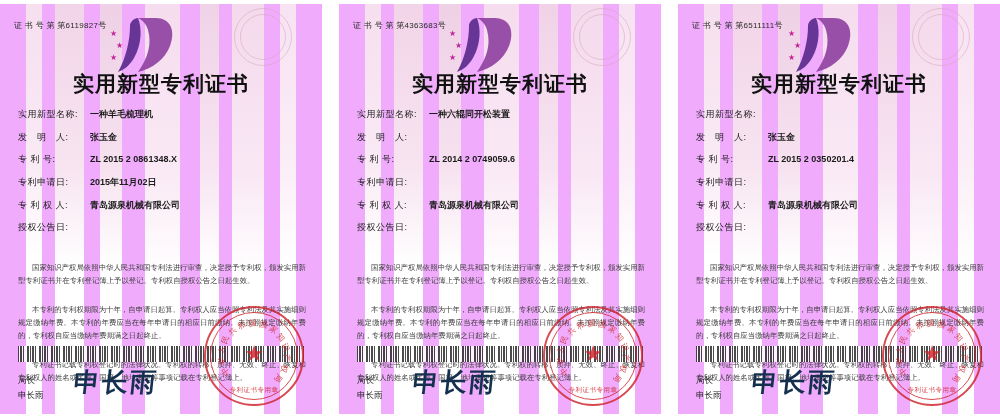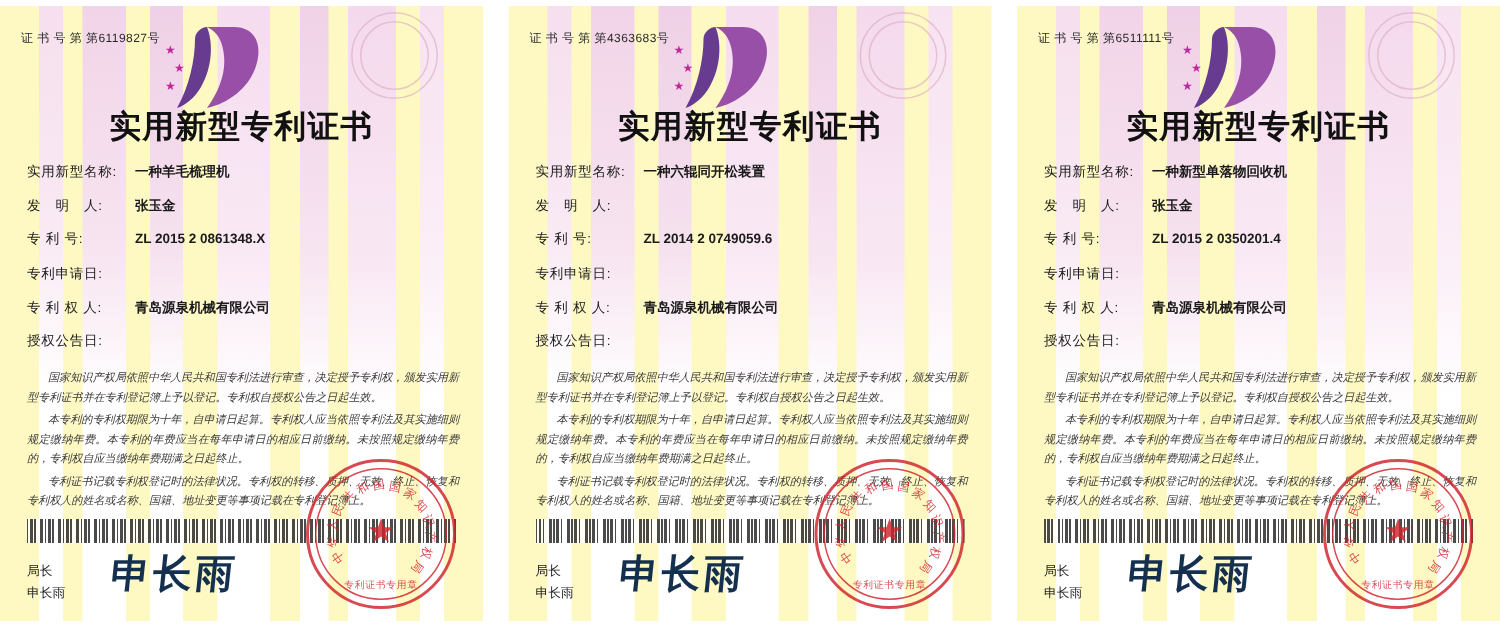--- a/index.html
+++ b/index.html
@@ -18,21 +18,21 @@
     flex-direction: row;
     width: 1000px;
     height: 418px;
     align-items: flex-start;
     justify-content: space-between;
   }
   .cert {
     position: relative;
     width: 322px;
     height: 410px;
-    background: #fef9c3;
+    background: #f0abfc;
     overflow: hidden;
     flex: 0 0 auto;
     margin-top: 4px;
   }
   
   .band-wrap {
     position: absolute;
     left: 0;
     top: 0;
     width: 100%;
@@ -131,23 +131,22 @@
     position: absolute;
     left: 18px;
     top: 242px;
     width: 288px;
     font-size: 7.4px;
     line-height: 1.75;
     color: #3b3b3b;
     text-align: justify;
   }
   .body-text p {
-    margin: 0 0 2px 0;
+    margin: 16px 0 2px 0;
     text-indent: 14px;
-    font-style: italic;
   }
 
   .barcode {
     position: absolute;
     left: 18px;
     bottom: 52px;
     width: 286px;
     height: 16px;
     background:
       repeating-linear-gradient(to right,
@@ -274,20 +273,21 @@
       <div class="field">
         <span class="flabel">发　明　人:</span>
         <span class="fvalue">张玉金</span>
       </div>
       <div class="field">
         <span class="flabel">专 利 号:</span>
         <span class="fvalue">ZL 2015 2 0861348.X</span>
       </div>
       <div class="field">
         <span class="flabel">专利申请日:</span>
+        <span class="fvalue">2015年11月02日</span>
       </div>
       <div class="field">
         <span class="flabel">专 利 权 人:</span>
         <span class="fvalue">青岛源泉机械有限公司</span>
       </div>
       <div class="field">
         <span class="flabel">授权公告日:</span>
       </div>
     </div>
 
@@ -449,21 +449,20 @@
           <text x="2" y="46" font-size="8">★</text>
         </g>
       </svg>
     </div>
 
     <div class="title">实用新型专利证书</div>
 
     <div class="fields">
       <div class="field">
         <span class="flabel">实用新型名称:</span>
-        <span class="fvalue">一种新型单落物回收机</span>
       </div>
       <div class="field">
         <span class="flabel">发　明　人:</span>
         <span class="fvalue">张玉金</span>
       </div>
       <div class="field">
         <span class="flabel">专 利 号:</span>
         <span class="fvalue">ZL 2015 2 0350201.4</span>
       </div>
       <div class="field">

